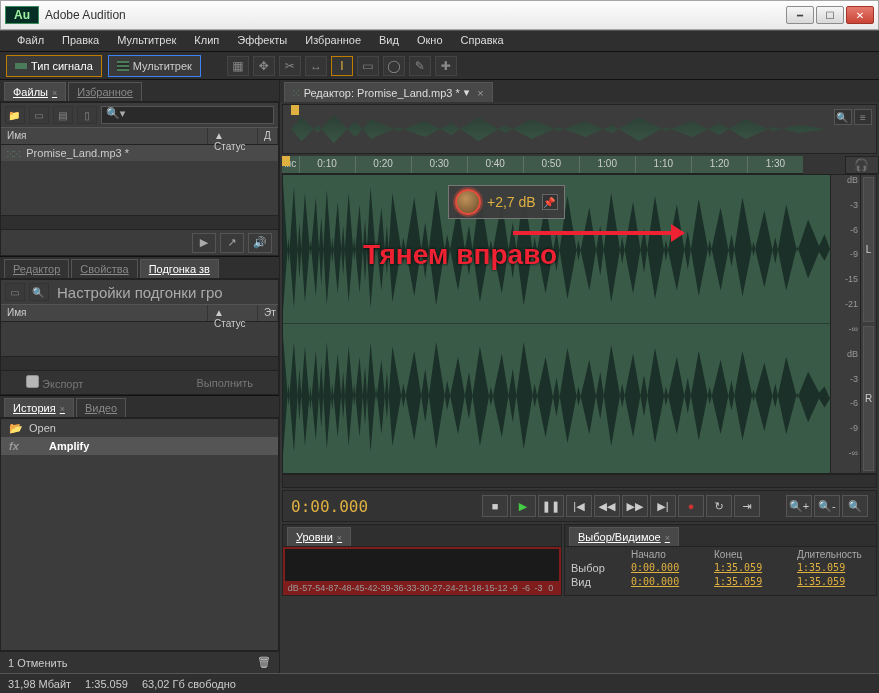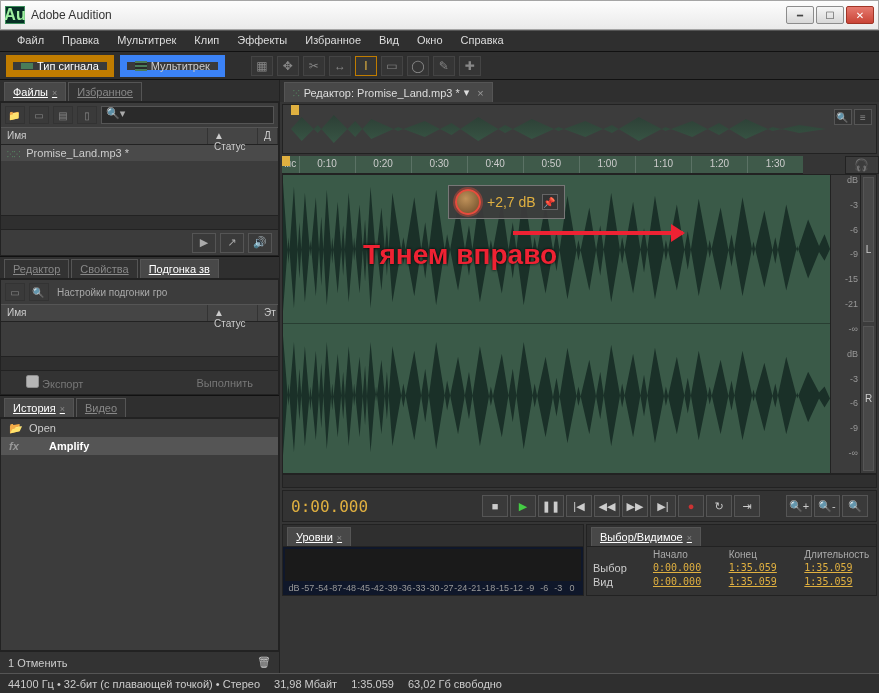--- a/index.html
+++ b/index.html
@@ -1,32 +1,32 @@
 <!DOCTYPE html>
 <html><head>
 <meta charset="utf-8">
 <style>
 * { box-sizing: border-box; margin: 0; padding: 0; font-family: "Segoe UI", Tahoma, sans-serif; }
 body { background: #2c2c2c; width: 879px; height: 693px; overflow: hidden; user-select: none; }
 
 
 .titlebar { height: 30px; background: linear-gradient(#fdfdfd,#eaeaea); border: 1px solid #a5a5a5; display: flex; align-items: center; padding: 0 4px; }
-.titlebar .app-icon { width: 20px; height: 18px; background: #062e24; border: 1px solid #3a8d5a; display:flex;align-items:center;justify-content:center;color:#9ef0a0;font-size:16px;font-weight:bold;margin-right:6px; }
+.titlebar .app-icon { width: 34px; height: 18px; background: #062e24; border: 1px solid #3a8d5a; display:flex;align-items:center;justify-content:center;color:#9ef0a0;font-size:12px;font-weight:bold;margin-right:6px; }
 .titlebar .title { font-size: 12px; color: #333; flex: 1; }
 .win-btns { display: flex; gap: 2px; }
 .win-btn { width: 28px; height: 18px; border: 1px solid #8c8c8c; background: linear-gradient(#f6f6f6,#d8d8d8); border-radius: 2px; display:flex;align-items:center;justify-content:center;font-size:10px;color:#444; }
 .win-btn.close { background: linear-gradient(#e67a6f,#c94436); color:#fff; border-color:#a03426; }
 
 
 .menubar { height: 22px; background: #2f2f2f; border-top:1px solid #555; border-bottom:1px solid #111; display:flex; padding-left:8px; }
 .menubar span { color:#ddd; font-size:11px; padding:3px 9px; cursor:default; }
 
 
 .modebar { height: 28px; background:#2f2f2f; border-bottom:1px solid #111; display:flex; align-items:center; padding:0 6px; gap:6px; }
-.mode-btn { height:22px; background:#3a3a3a; border:7px solid #3b82f6; display:inline-flex;align-items:center;padding:0 8px;color:#ccc;font-size:11px;gap:4px; }
+.mode-btn { height:22px; background:#3a3a3a; border:1px solid #3b82f6; display:inline-flex;align-items:center;padding:0 8px;color:#ccc;font-size:11px;gap:4px; }
 .mode-btn.active { border-color:#c07c00; color:#fff; }
 .mode-btn .sig { width:12px;height:6px;background:#4a7c59; }
 .mode-btn .mt { width:12px;height:10px;background:repeating-linear-gradient(#4a7c59 0 2px,#2a2a2a 2px 4px); }
 .tool-icons { display:flex;gap:4px;margin-left:20px; }
 .tool-icons .ti { width:22px;height:20px;border:1px solid #444;background:#353535;display:flex;align-items:center;justify-content:center;color:#888;font-size:12px; }
 
 
 .app-body { display:flex; height: calc(693px - 30px - 22px - 28px - 20px); background:#353535; }
 .left-col { width:280px; display:flex;flex-direction:column;background:#353535;border-right:1px solid #222; }
 .right-col { flex:1; display:flex;flex-direction:column;background:#353535; }
@@ -106,21 +106,21 @@
 
 .transport { height:32px;background:#333;margin:2px;display:flex;align-items:center;padding:0 8px;gap:6px;border:1px solid #222; }
 .timecode { color:#e0b040;font-size:16px;font-family:monospace;margin-right:auto; }
 .tbtns { display:flex;gap:2px; }
 .tb { width:26px;height:22px;background:#3a3a3a;border:1px solid #555;display:flex;align-items:center;justify-content:center;color:#ccc;font-size:11px; }
 .tb.rec { color:#c33; }
 .tb.play { color:#4c4; }
 .zoom-btns { display:flex;gap:2px;margin-left:20px; }
 
 .bottom-panels { display:flex;margin:0 2px;gap:2px; }
-.levels-panel { width:302px;height:72px;background:#0f172a;border:1px solid #222; }
+.levels-panel { width:280px;height:72px;background:#7f1d1d;border:1px solid #222; }
 .levels-body { height:32px;background:#1a1a1a;margin:2px; }
 .levels-scale { height:14px;display:flex;color:#999;font-size:9px;padding:0 4px; }
 .levels-scale span { flex:1;text-align:center; }
 .sel-panel { flex:1;height:72px;background:#333;border:1px solid #222; }
 .sel-grid { display:grid;grid-template-columns:50px 1fr 1fr 1fr;font-size:11px;color:#ccc;padding:2px 6px;gap:2px 10px; }
 .sel-grid .hdr { color:#aaa;font-size:10px; }
 .sel-grid .val { color:#e0b040;text-decoration:underline;font-family:monospace;font-size:10px; }
 
 .statusbar { height:20px;background:#2f2f2f;border-top:1px solid #555;display:flex;align-items:center;color:#ccc;font-size:11px;padding:0 8px;gap:14px; }
 .statusbar .left { flex:1; }
@@ -217,21 +217,21 @@
     <div class="panel-group">
       <div class="panel-tabs">
         <div class="ptab dim">Редактор</div>
         <div class="ptab dim">Свойства</div>
         <div class="ptab active">Подгонка зв</div>
       </div>
       <div class="panel-body">
         <div class="files-toolbar">
           <div class="ft-btn">▭</div>
           <div class="ft-btn">🔍</div>
-          <span style="color:#aaa;font-size:10px;margin-left:4px">Настройки подгонки гро</span>
+          <span style="color:#aaa;font-size:15px;margin-left:4px">Настройки подгонки гро</span>
         </div>
         <div class="col-headers">
           <div class="ch" style="flex:1">Имя</div>
           <div class="ch" style="width:50px">▲ <span>Статус</span></div>
           <div class="ch" style="width:20px">Эт</div>
         </div>
         <div style="height:34px"></div>
         <div class="hbar"></div>
         <div class="pg-export">
           <span><input type="checkbox" disabled="" style=""> <span>Экспорт</span></span>
@@ -417,17 +417,16 @@
           <div class="val">0:00.000</div>
           <div class="val">1:35.059</div>
           <div class="val">1:35.059</div>
         </div>
       </div>
     </div>
   </div>
 </div>
 
 <div class="statusbar">
-  <span>44100 Гц • 32-бит (с плавающей точкой) • Стерео</span>
   <span>31,98 Мбайт</span>
   <span>1:35.059</span>
   <span>63,02 Гб свободно</span>
 </div>
 
 </body></html>

